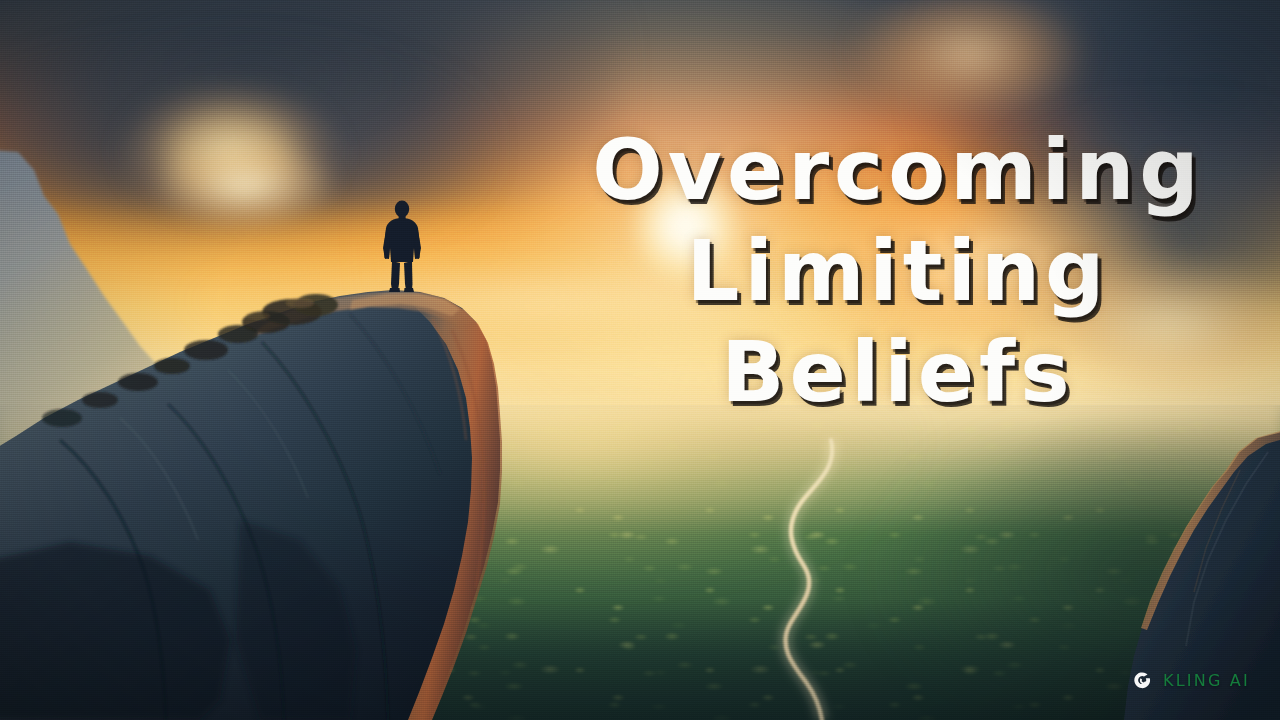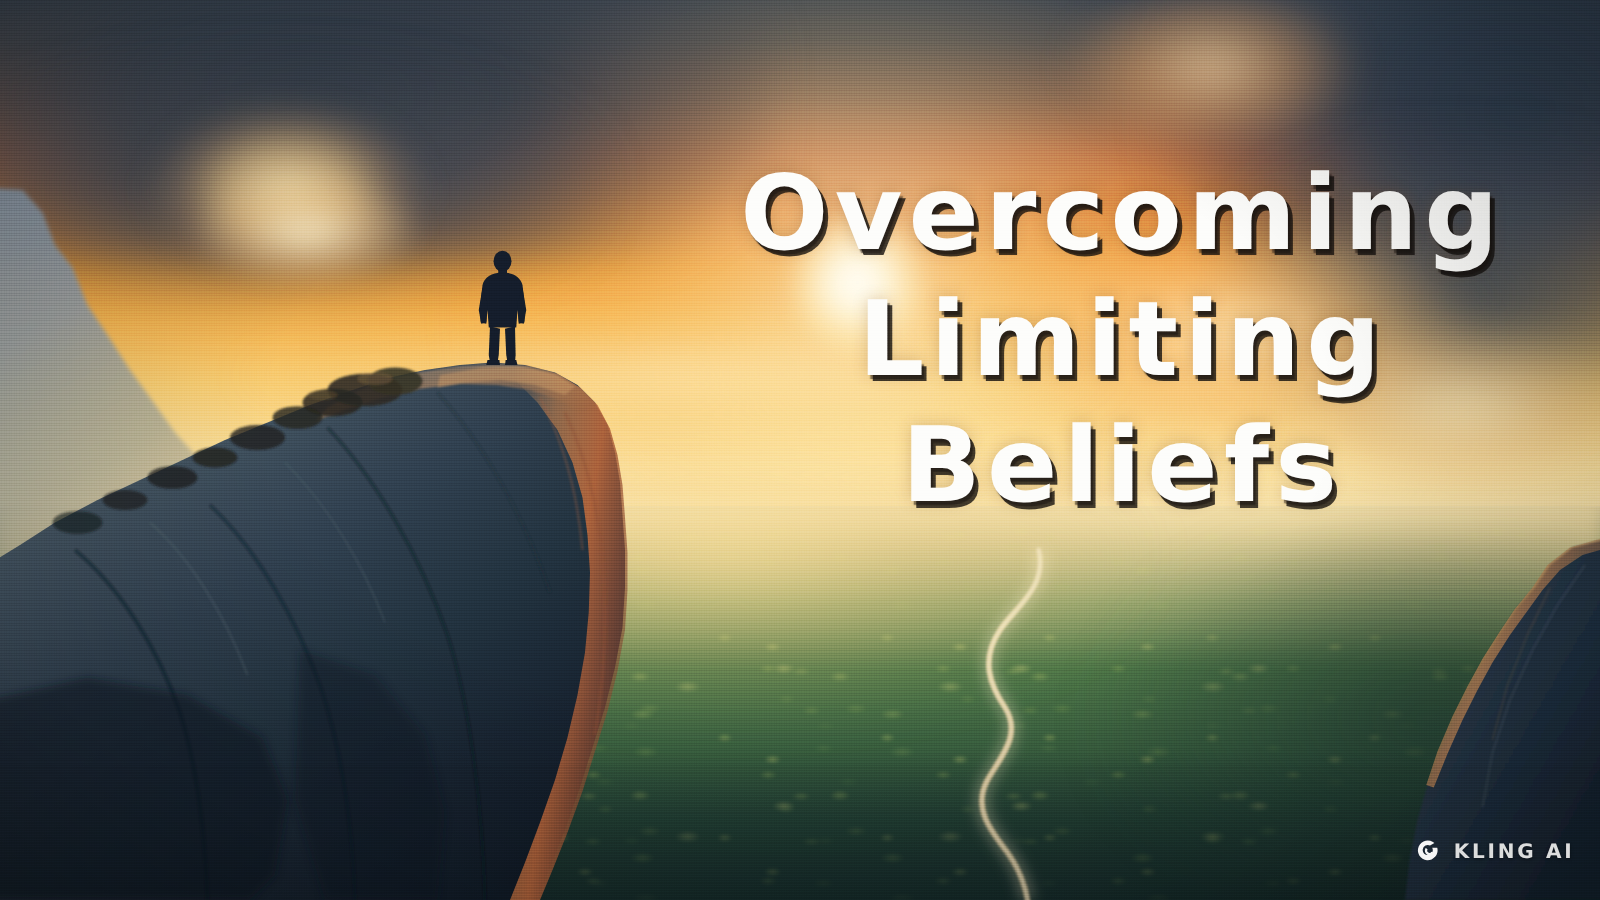--- a/index.html
+++ b/index.html
@@ -218,23 +218,23 @@
 
   
   .watermark{
     position:absolute;
     left:1133px;top:670px;
     display:flex;align-items:center;gap:9px;
     opacity:.96;
   }
   .wm-logo{width:21px;height:21px;display:block;}
   .wm-text{
-    color:#e5e5e5;
+    color:#15803d;
     font-size:16px;
-    font-weight:bold;
+    font-weight:normal;
     letter-spacing:2.2px;
     line-height:1;
     text-shadow:0 1px 3px rgba(0,0,0,.45);
   }
 
   
   .grain{
     position:absolute;left:0;top:0;width:1280px;height:720px;
     opacity:.10;mix-blend-mode:overlay;
     background-image:

